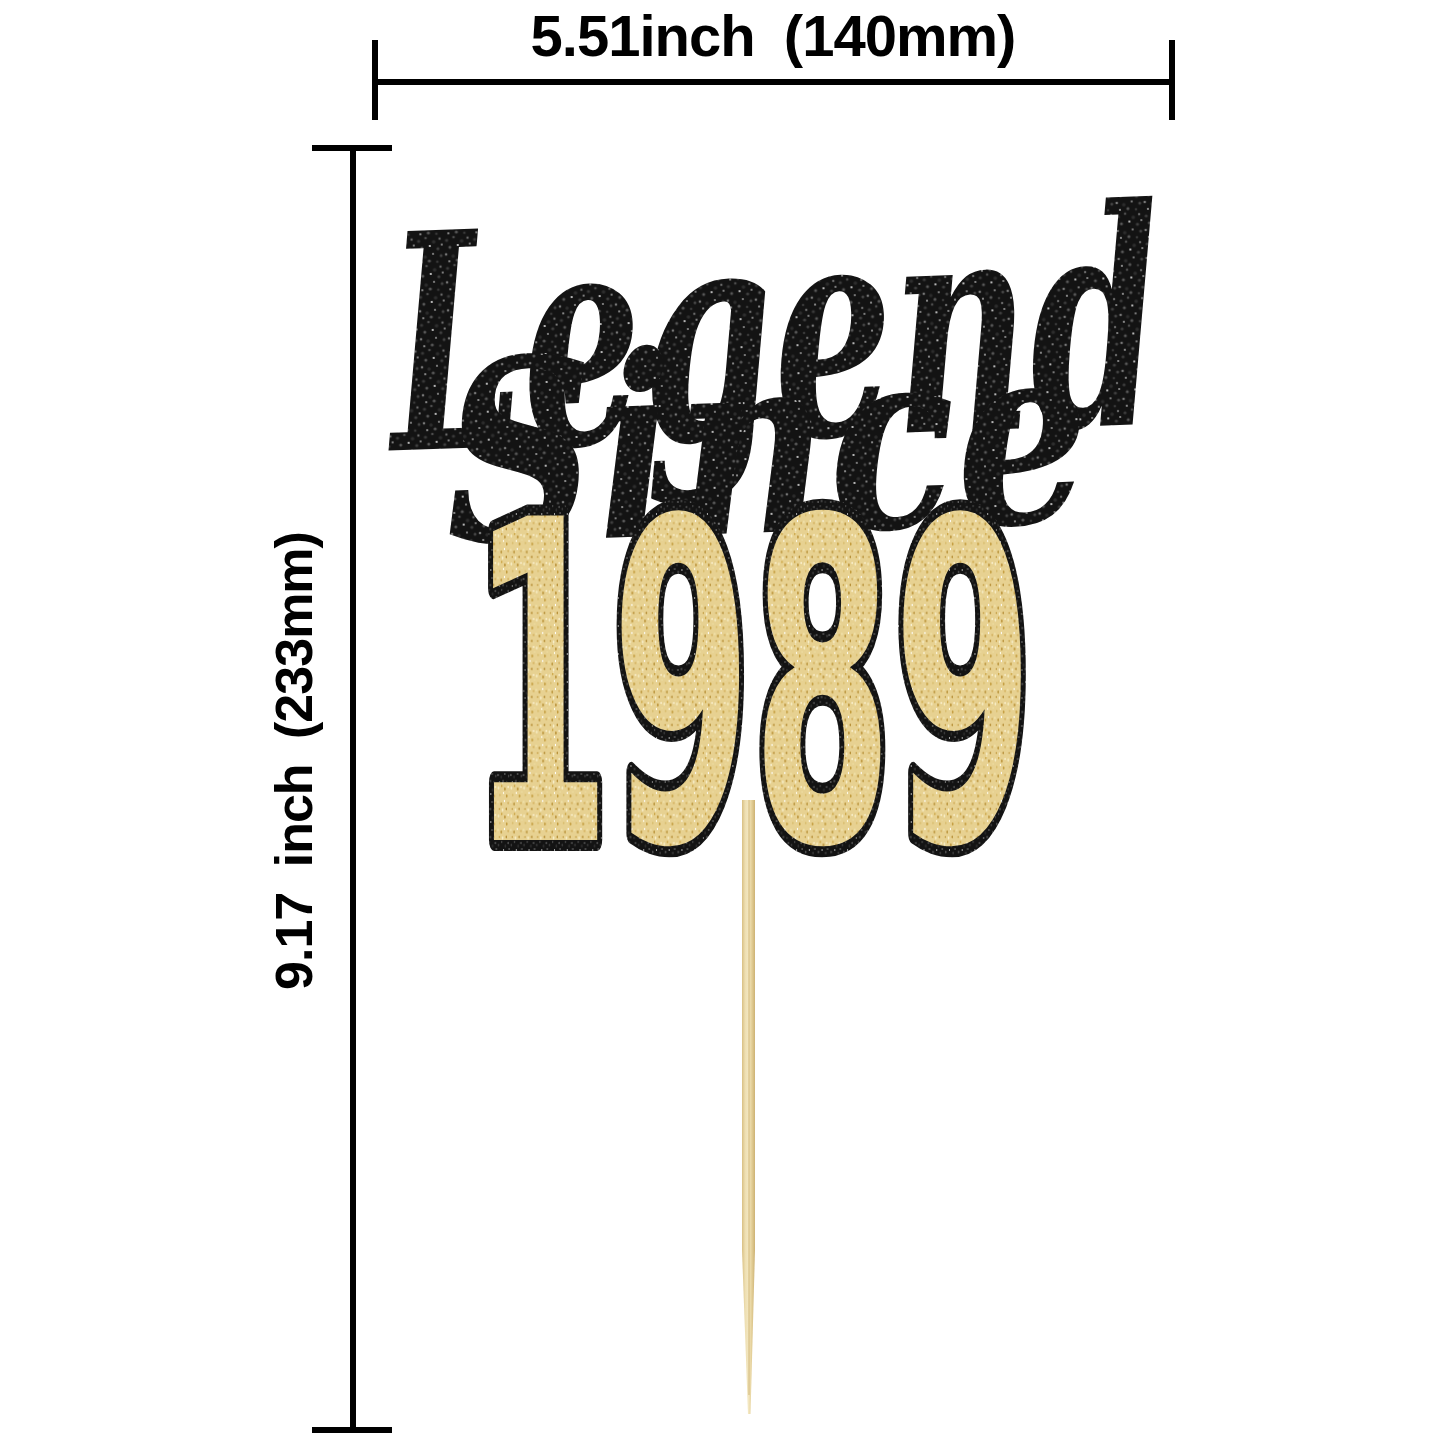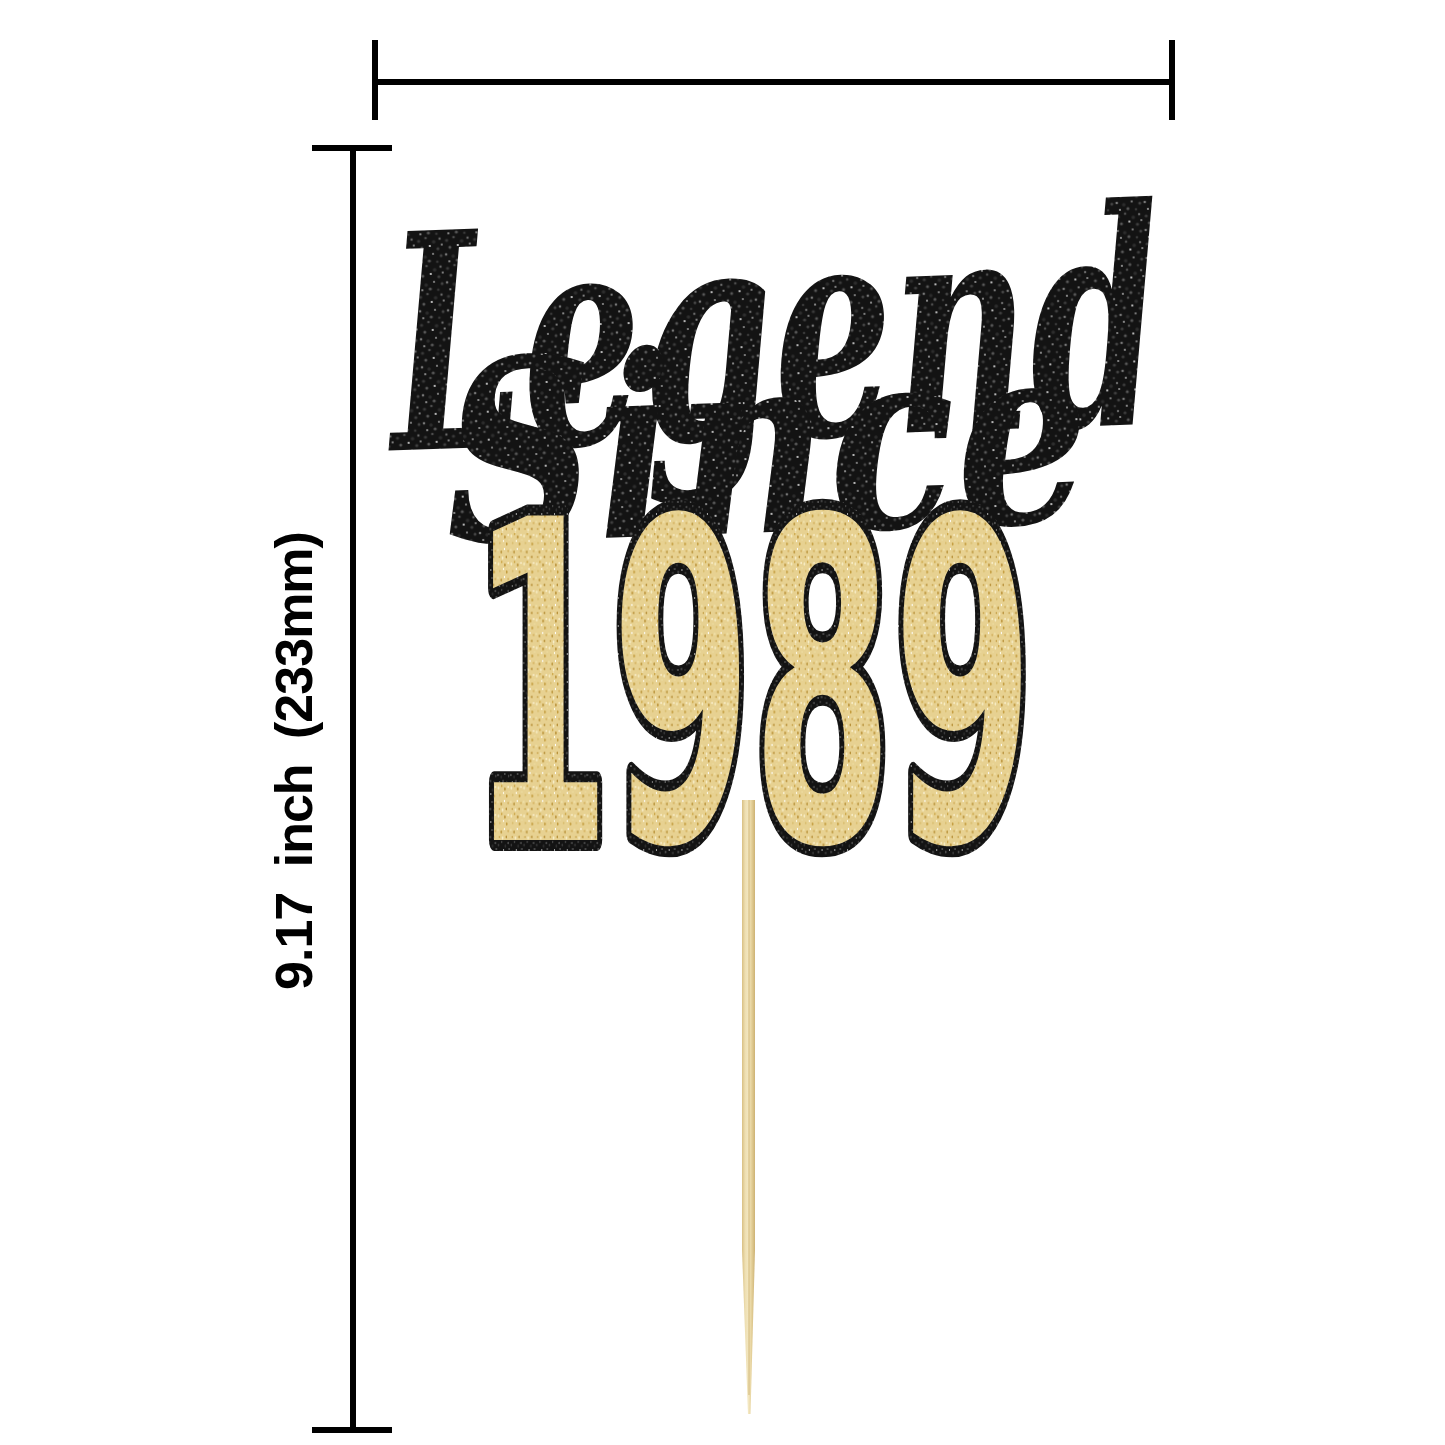--- a/index.html
+++ b/index.html
@@ -42,20 +42,21 @@
   .topper-svg { position: absolute; left: 0; top: 0; }
 </style>
 </head>
 <body>
 
 <div class="canvas">
 
   <div class="dim dim-h-line"></div>
   <div class="dim dim-h-tick-l"></div>
   <div class="dim dim-h-tick-r"></div>
+  <div class="dim-label dim-label-top">5.51inch (140mm)</div>
 
   <div class="dim dim-v-line"></div>
   <div class="dim dim-v-tick-t"></div>
   <div class="dim dim-v-tick-b"></div>
   <div class="dim-label dim-label-left">9.17 inch (233mm)</div>
 
   <svg class="topper-svg" width="1445" height="1445" viewBox="0 0 1445 1445">
     <defs>
       <pattern id="blackGlitter" width="28" height="28" patternUnits="userSpaceOnUse">
         <rect width="28" height="28" fill="#131313"></rect>

